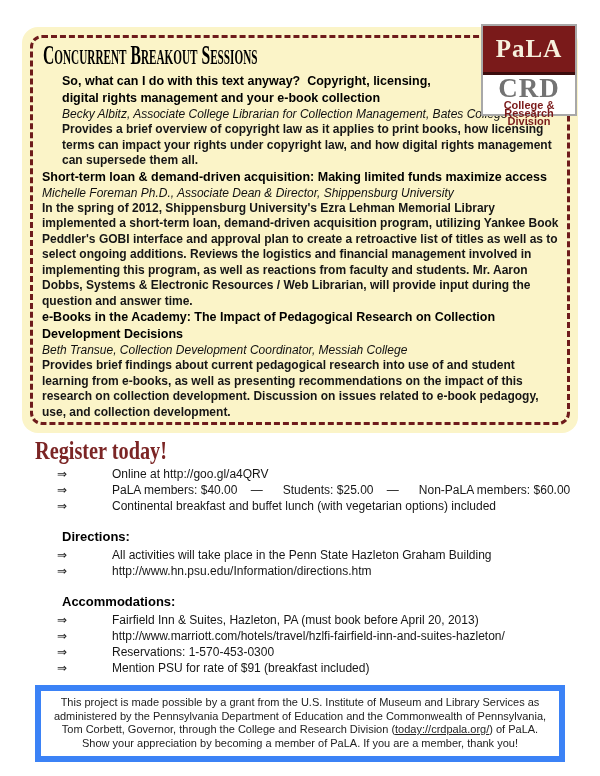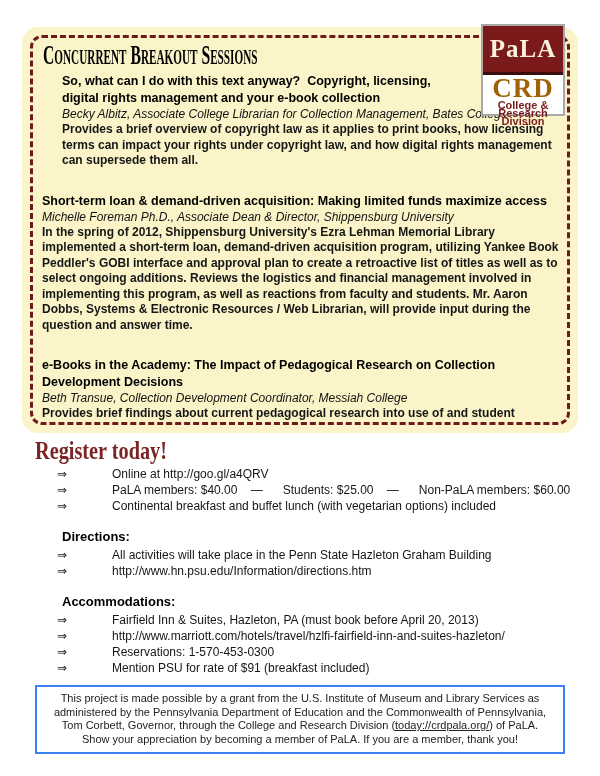--- a/index.html
+++ b/index.html
@@ -37,21 +37,21 @@
     font-family: "Liberation Serif", serif;
     font-weight: 700;
     font-variant: small-caps;
     font-size: 28px;
     line-height: 26px;
     color: #000000;
     white-space: nowrap;
     transform: scaleX(0.56);
     transform-origin: 0 50%;
   }
-  .session { margin-top: 24px; }
+  .session { }
   .session.first { margin-top: 5px; margin-left: 20px; }
   .session-title {
     font-weight: 700;
     font-size: 12.5px;
     line-height: 17px;
     color: #000000;
     white-space: pre-wrap;
   }
   .session.first .session-title { padding-right: 100px; }
   .session-speaker {
@@ -64,21 +64,21 @@
     font-size: 12px;
     line-height: 15.5px;
     color: #161616;
     font-weight: bold;
   }
 
   
   .logo {
     position: absolute;
     left: 459px; top: -3px;
-    width: 84px; height: 92px;
+    width: 96px; height: 92px;
     background: #ffffff;
     border: 2px solid #a8a8a8;
     text-align: center;
     z-index: 5;
   }
   .logo-top {
     background: #7a1a1a;
     height: 49px;
     border-bottom: 3px solid #3c0d0d;
     display: flex; align-items: center; justify-content: center;
@@ -88,21 +88,21 @@
     font-weight: 700;
     font-size: 25px;
     color: #f7f1dd;
     letter-spacing: 1px;
   }
   .logo-crd {
     font-family: "Liberation Serif", serif;
     font-weight: 700;
     font-size: 27px;
     line-height: 26px;
-    color: #a16207;
+    color: #737373;
     letter-spacing: 1px;
   }
   .logo-sub {
     font-size: 11px;
     line-height: 8px;
     font-weight: 700;
     color: #7a1a1a;
   }
 
   
@@ -143,21 +143,21 @@
     margin-left: 22px;
     font-size: 12px;
     color: #222222;
   }
   .bullet-text { flex: 1; white-space: pre-wrap; margin-left: 32px; }
 
   
   .footer-box {
     margin-top: 9px;
     width: 530px;
-    border: 2px solid #3b82f6;
+    border: 6px solid #3b82f6;
     padding: 5px 8px 6px 8px;
     text-align: center;
     font-size: 11px;
     line-height: 13.5px;
     color: #222222;
   }
   .footer-link { text-decoration: underline; color: #222222; }
 </style>
 </head>
 <body>

